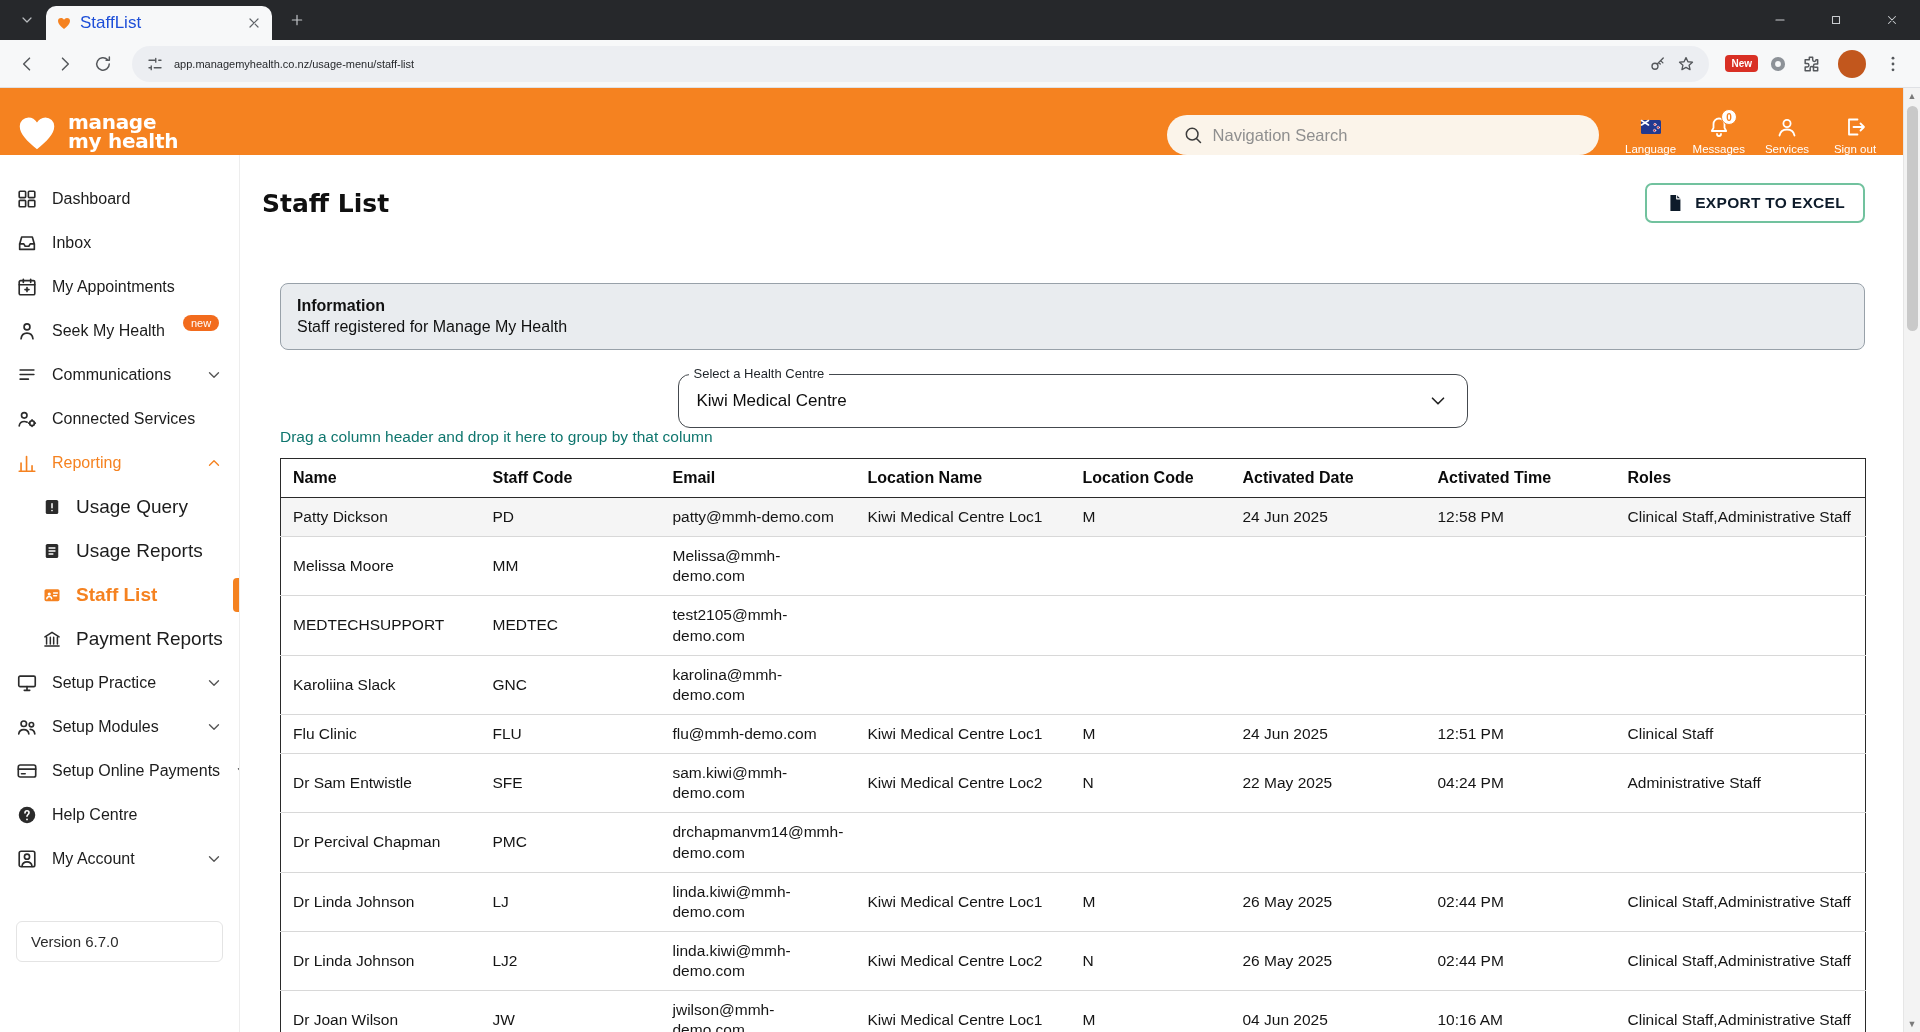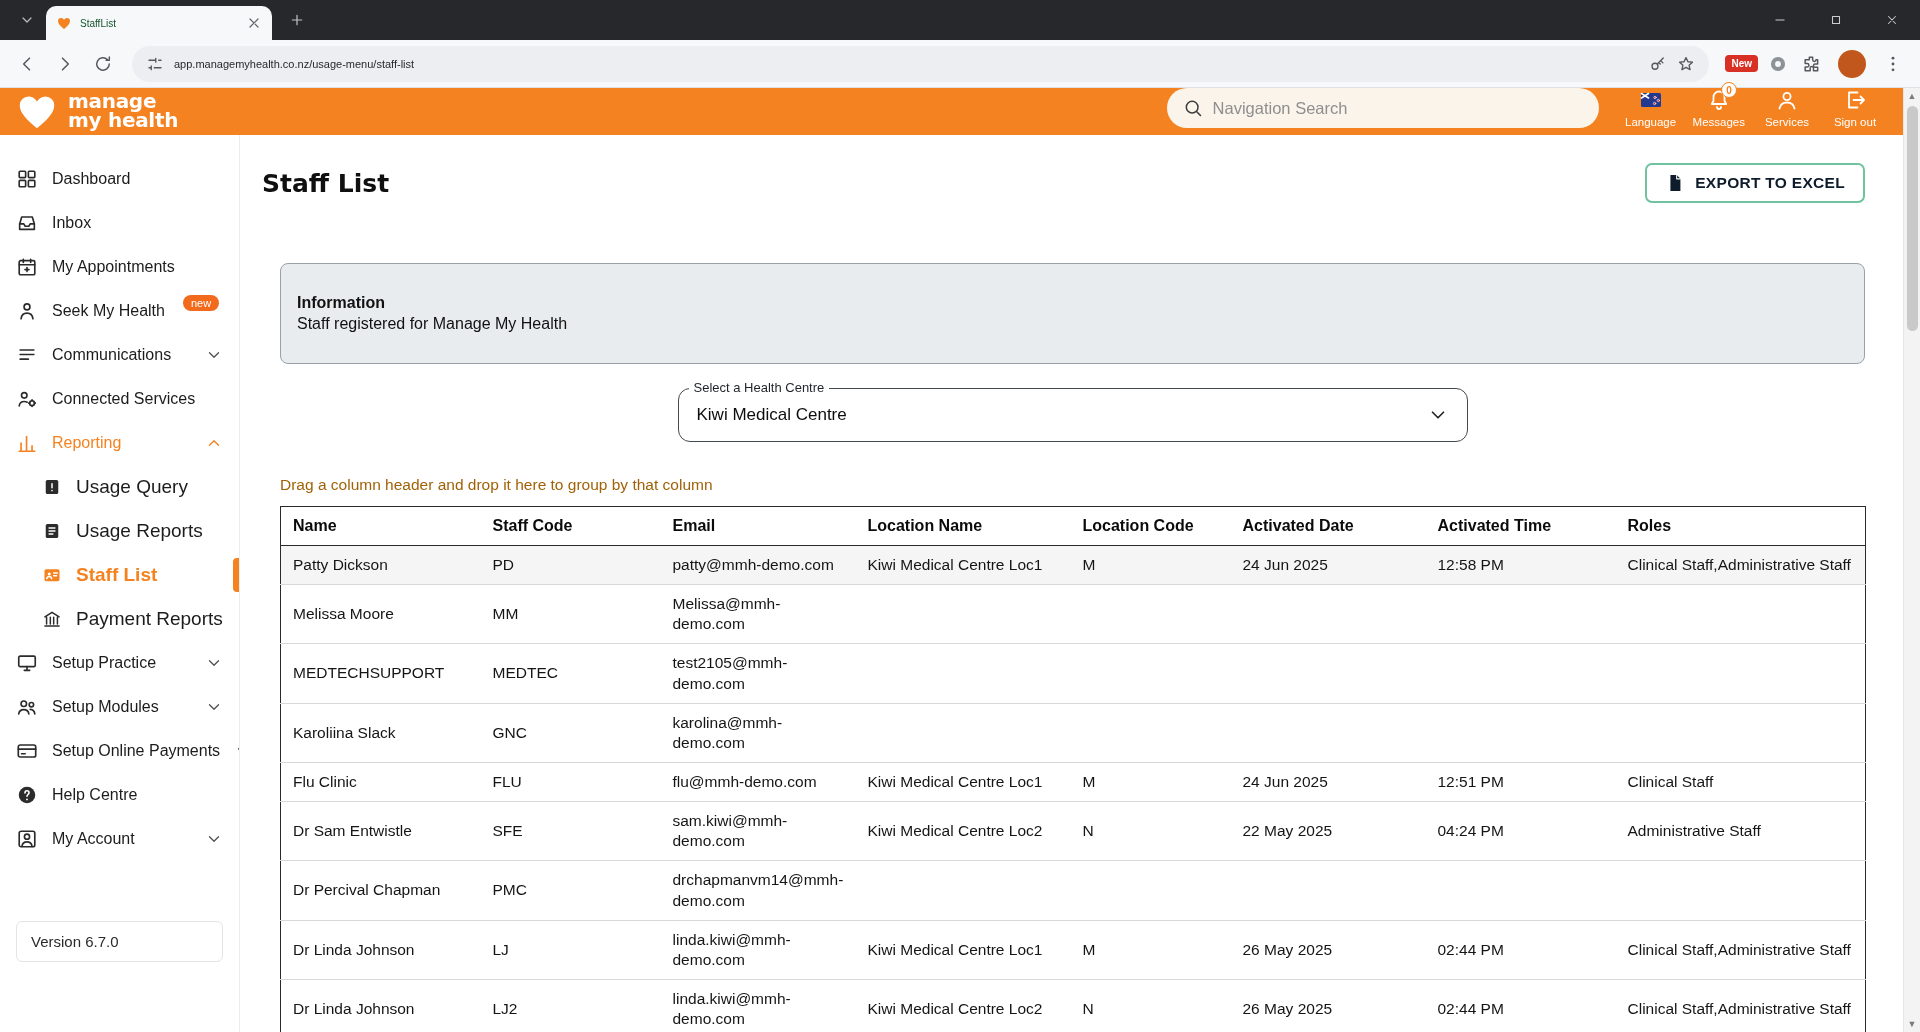--- a/index.html
+++ b/index.html
@@ -8,40 +8,40 @@
   .icon{display:inline-flex;flex:0 0 auto}
   .icon svg{display:block;width:100%;height:100%}
   .i14{width:14px;height:14px}.i16{width:16px;height:16px}.i18{width:18px;height:18px}
   .i20{width:20px;height:20px}.i22{width:22px;height:22px}.i24{width:24px;height:24px}.i46{width:46px;height:46px}
 
   
   .tabstrip{height:40px;background:#26282b;display:flex;align-items:flex-end;padding-left:8px;position:relative}
   .tab-search{width:30px;height:30px;margin:0 4px 5px;display:flex;align-items:center;justify-content:center;color:#b9bcbf;border-radius:6px}
   .tab{width:226px;height:34px;background:#f7f8f9;border-radius:10px 10px 0 0;display:flex;align-items:center;padding:0 10px;gap:8px}
   .favicon{color:#f58220}
-  .tab-title{font-size:10px;color:#14532d;flex:1;white-space:nowrap;overflow:hidden}
+  .tab-title{font-size:17px;color:#1d4ed8;flex:1;white-space:nowrap;overflow:hidden}
   .tab-close{color:#5f6368}
   .new-tab{width:30px;height:30px;margin:0 0 5px 10px;color:#c2c5c9;display:flex;align-items:center;justify-content:center}
   .win-controls{position:absolute;right:0;top:0;height:40px;display:flex}
   .win-btn{width:56px;height:40px;display:flex;align-items:center;justify-content:center;color:#c9ccd0}
 
   .toolbar{height:48px;background:#f7f8f9;display:flex;align-items:center;padding:0 10px;gap:4px;border-bottom:1px solid #dfe1e5}
   .tb-btn{width:34px;height:34px;border-radius:50%;display:flex;align-items:center;justify-content:center;color:#55585c}
   .omnibox{flex:1;height:36px;background:#eceef2;border-radius:18px;display:flex;align-items:center;padding:0 14px;gap:10px;margin:0 8px}
   .site-icon,.omni-icon{color:#55585c}
   .url{font-size:11px;color:#27292c;white-space:nowrap}
   .omni-spacer{flex:1}
   .ext-new{background:#d93025;color:#fff;font-size:10px;font-weight:bold;border-radius:4px;padding:3px 6px;margin:0 4px}
   .ext-circle{color:#8d9298;margin:0 2px}
   .avatar{width:28px;height:28px;border-radius:50%;background:#c2571d;margin:0 6px;flex:0 0 auto}
   .kebab{color:#55585c}
 
   
   .app{height:944px;display:flex;flex-direction:column;margin-right:17px}
-  .app-header{height:47px;background:#f58220;display:flex;align-items:flex-start;padding:0 22px 0 14px;flex:0 0 auto}
+  .app-header{height:67px;background:#f58220;display:flex;align-items:flex-end;padding:0 22px 0 14px;flex:0 0 auto}
   .logo{display:flex;align-items:center;gap:8px;color:#fff}
   .logo-heart{color:#fff}
   .logo-text{font-family:"DejaVu Sans",sans-serif;font-weight:bold;font-size:20px;line-height:.95;letter-spacing:-.3px}
   .search-pill{margin-left:auto;width:432px;height:40px;background:#fbf4ea;border-radius:20px;display:flex;align-items:center;padding:0 16px;gap:10px}
   .search-pill .icon{color:#3c3c3c}
   .search-pill input{flex:1;border:none;outline:none;background:transparent;font-size:16.5px;color:#333;font-family:inherit}
   .search-pill input::placeholder{color:#8f8f8f}
   .hdr-actions{display:flex;margin-left:26px;gap:16px}
   .hdr-action{display:flex;flex-direction:column;align-items:center;gap:4px;color:#fff;position:relative;min-width:52px;cursor:pointer}
   .hdr-label{font-size:11.5px;white-space:nowrap}
@@ -62,29 +62,29 @@
   .version-box{margin:auto 16px 70px;border:1px solid #e4e4e4;border-radius:6px;padding:11px 14px;font-size:15px;color:#2b2b2b}
 
   .main{flex:1;min-width:0;overflow:hidden;background:#fff}
   .title-row{display:flex;align-items:center;padding:28px 38px 0 22px}
   .page-title{font-size:25px;font-weight:bold;color:#101010;font-family:"DejaVu Sans",sans-serif}
   .export-group{margin-left:auto;display:flex;gap:4px}
   .export-btn{display:flex;align-items:center;gap:10px;height:40px;padding:0 18px;background:#fff;border:2px solid #71c29e;border-radius:7px;font-size:15.5px;font-weight:bold;color:#0d1b2a;letter-spacing:.3px;cursor:pointer;font-family:inherit}
   .export-btn .icon{color:#0d1b2a}
 
   .content{padding:0 38px 0 40px}
-  .info-box{margin-top:60px;background:#e9ecef;border:1px solid #98a1a9;border-radius:8px;padding:30px 16px}
+  .info-box{margin-top:60px;background:#e9ecef;border:1px solid #98a1a9;border-radius:8px;padding:13px 16px}
   .info-title{font-weight:bold;font-size:16px;color:#111;margin-bottom:3px}
   .info-text{font-size:16px;color:#111}
   .select-row{display:flex;justify-content:center;margin-top:24px}
   .hc-select{position:relative;width:790px;height:54px;border:1.6px solid #44494e;border-radius:12px;display:flex;align-items:center;padding:0 18px;cursor:pointer;background:#fff}
   .hc-label{position:absolute;top:-9px;left:10px;background:#fff;padding:0 5px;font-size:13px;color:#1f2429}
   .hc-value{font-size:17px;color:#0d0d0d}
   .hc-chev{margin-left:auto;color:#222}
-  .drag-hint{margin-top:34px;font-size:15.5px;color:#a16207}
+  .drag-hint{font-size:15.5px;color:#0f766e}
   .staff-table{margin-top:12px;width:100%;border-collapse:collapse;border:1.6px solid #2a2a2a;table-layout:fixed}
   .staff-table th{text-align:left;font-size:16px;font-weight:bold;color:#0b0b0b;padding:10px 12px;border-bottom:1.6px solid #2a2a2a;cursor:pointer}
   .staff-table td{font-size:15.5px;color:#151515;padding:9px 12px;border-bottom:1px solid #d8d8d8;vertical-align:middle;line-height:1.3}
   .staff-table td.email{overflow-wrap:anywhere}
   .staff-table tbody tr:first-child{background:#f5f5f5}
 
   .page-scrollbar{position:absolute;top:88px;right:0;bottom:0;width:17px;background:#f3f3f3;border-left:1px solid #e6e6e6;display:flex;flex-direction:column;align-items:center;z-index:5}
   .sb-arrow{height:16px;width:17px;display:flex;align-items:center;justify-content:center;font-size:9px;color:#7a7a7a}
   .sb-arrow.down{margin-top:auto}
   .sb-thumb{width:11px;height:225px;background:#c9c9c9;border-radius:6px;margin-top:2px}

